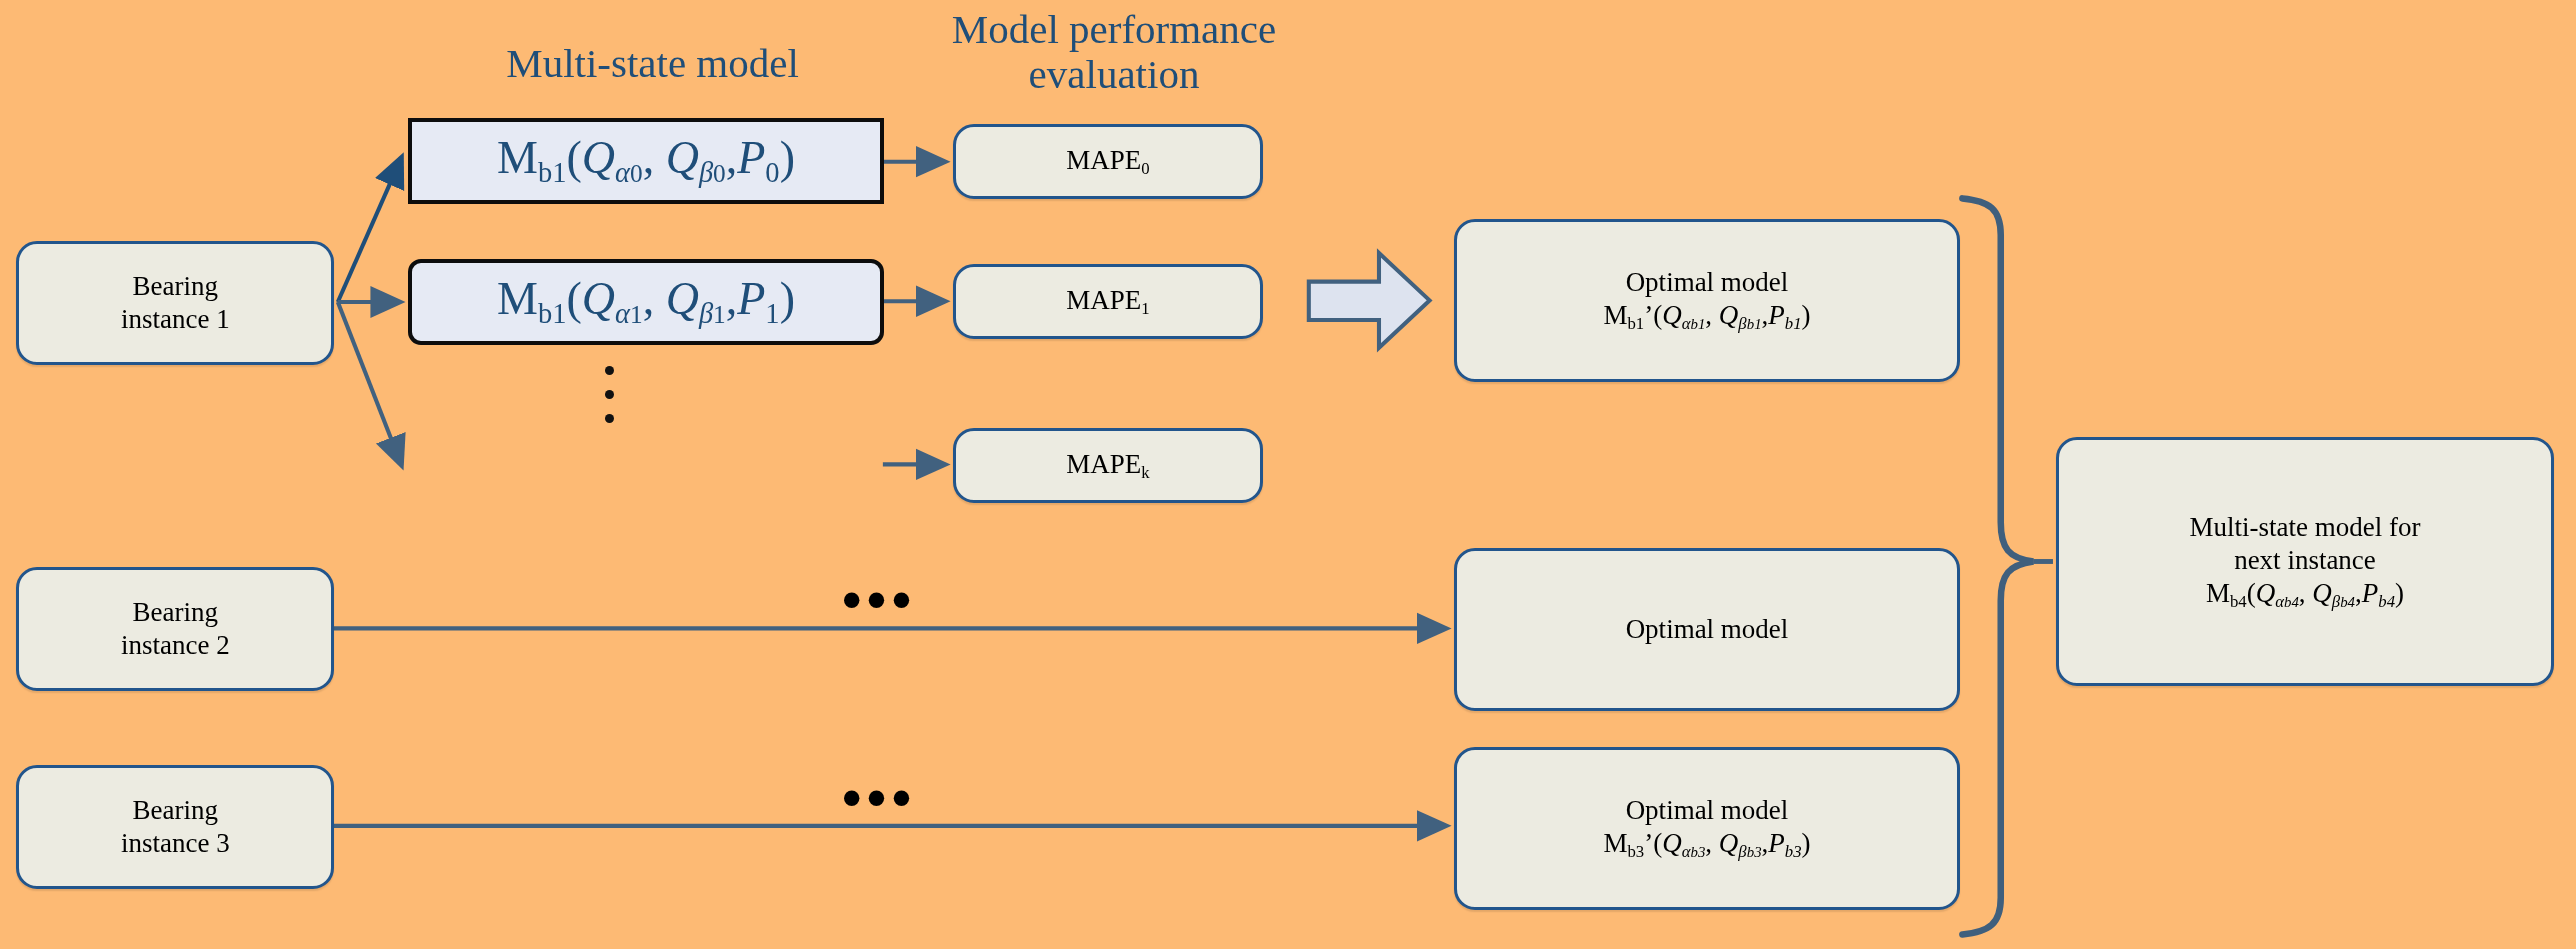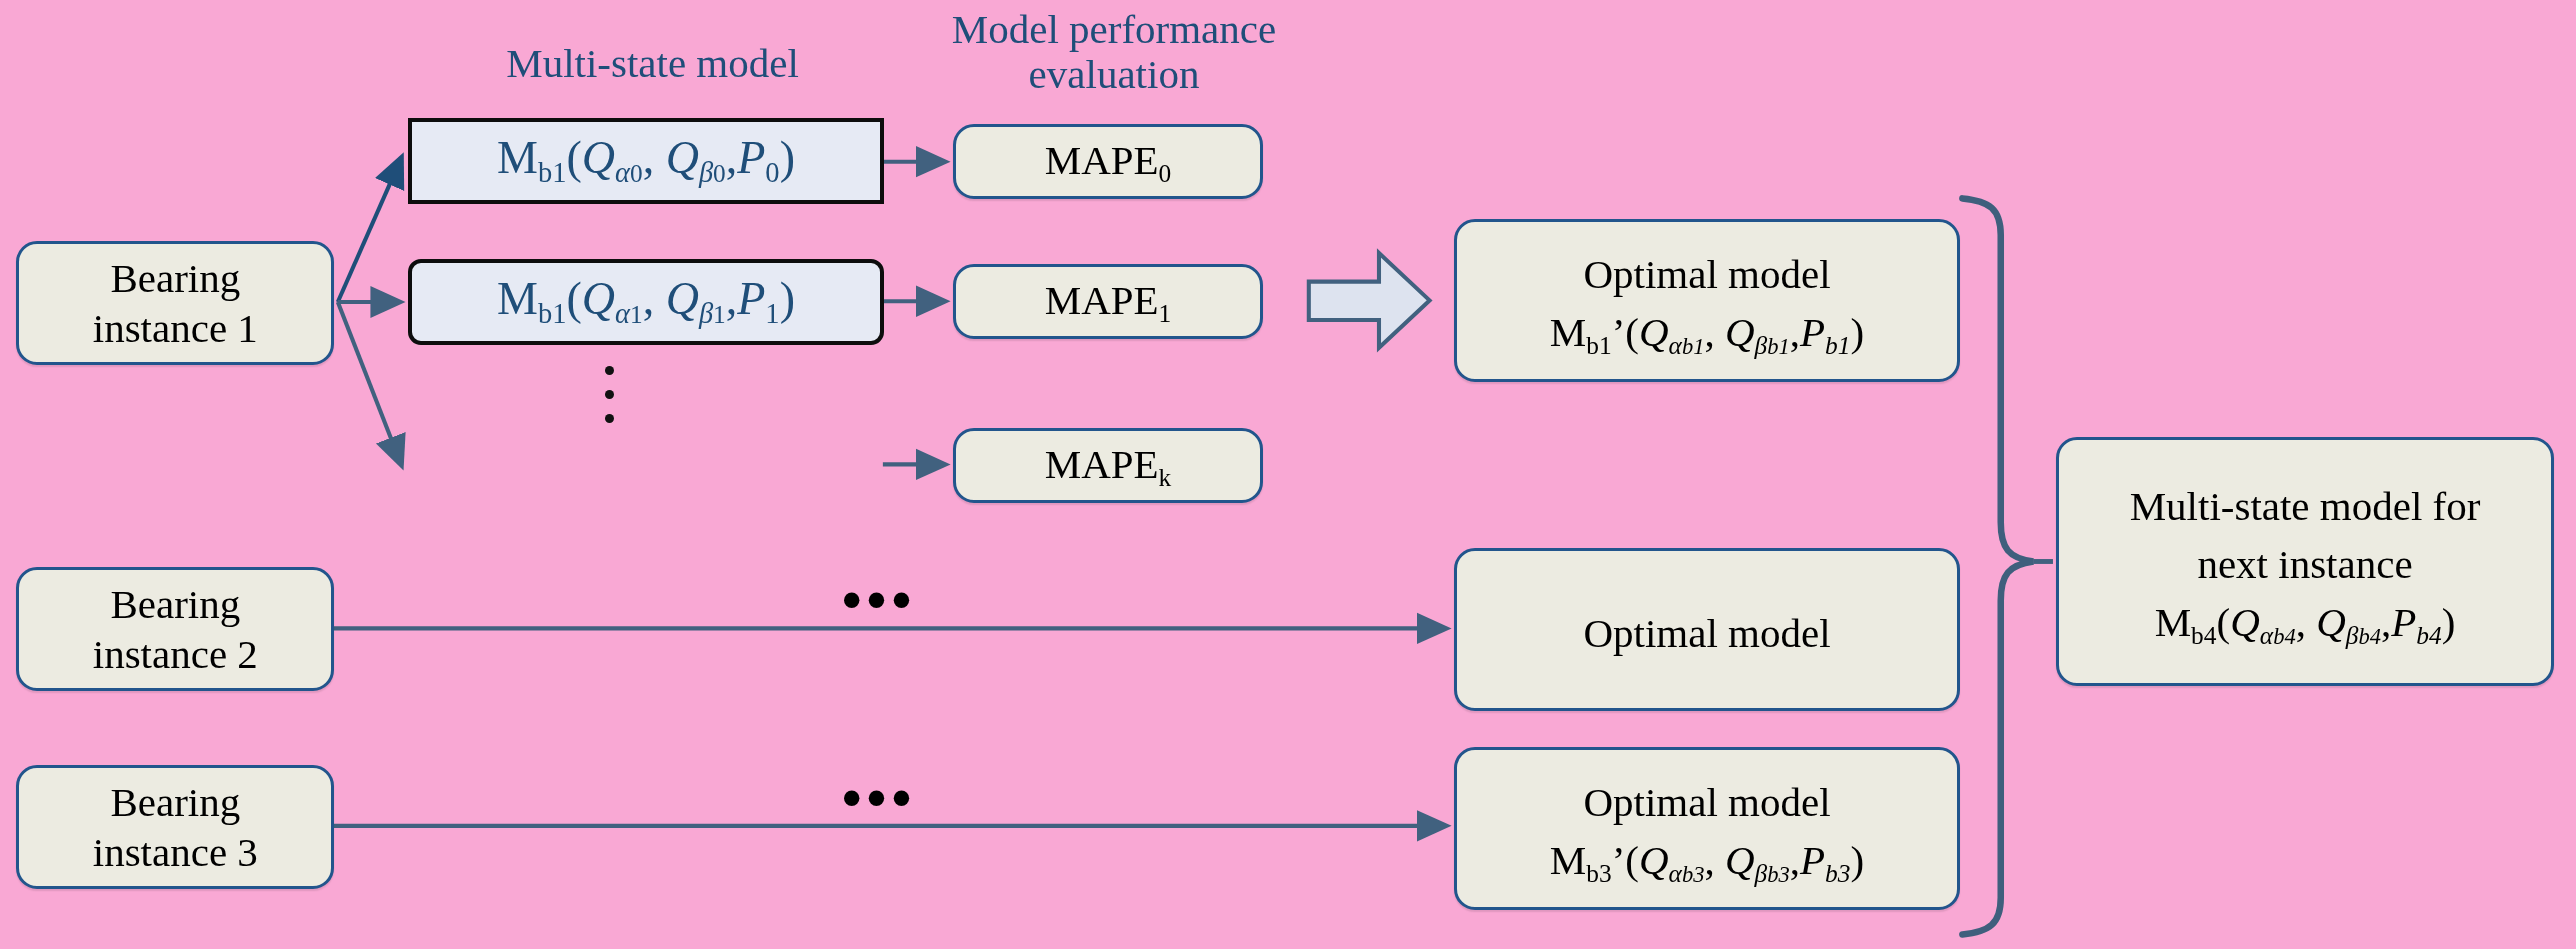--- a/index.html
+++ b/index.html
@@ -1,17 +1,17 @@
 <!DOCTYPE html>
 <html style="font-size:13px"><head>
 <meta charset="utf-8">
 <style>
   html,body{margin:0;padding:0;background:#ffffff;}
   body{font-family:"Liberation Serif","DejaVu Serif",serif;}
-  #canvas{position:relative;width:2576px;height:950px;background:#f9a8d4;overflow:hidden;}
+  #canvas{position:relative;width:2576px;height:950px;background:#fdba74;overflow:hidden;}
 
   .abs{position:absolute;box-sizing:border-box;}
 
   
   .hdr{
     color:#1f4e79;
     font-size:41px;
     line-height:1.12;
     text-align:center;
     white-space:pre-line;
@@ -20,25 +20,25 @@
   
   .node-beige{
     background:#ecebe1;
     border:3.3px solid #22558c;
     border-radius:21px;
     color:#000;
     display:flex;
     align-items:center;
     justify-content:center;
     text-align:center;
-    font-size:41px;
+    font-size:27px;
     line-height:1.22;
     box-shadow:0 1.6px 1.6px rgba(0,0,0,.10);
   }
-  .node-beige .ml{display:block;margin-top:8px;}
+  .node-beige .ml{display:block;}
 
   
   .node-model{
     background:#e6eaf4;
     border:4.1px solid #0d0d0d;
     border-radius:0;
     color:#1f4e79;
     display:flex;
     align-items:center;
     justify-content:center;

